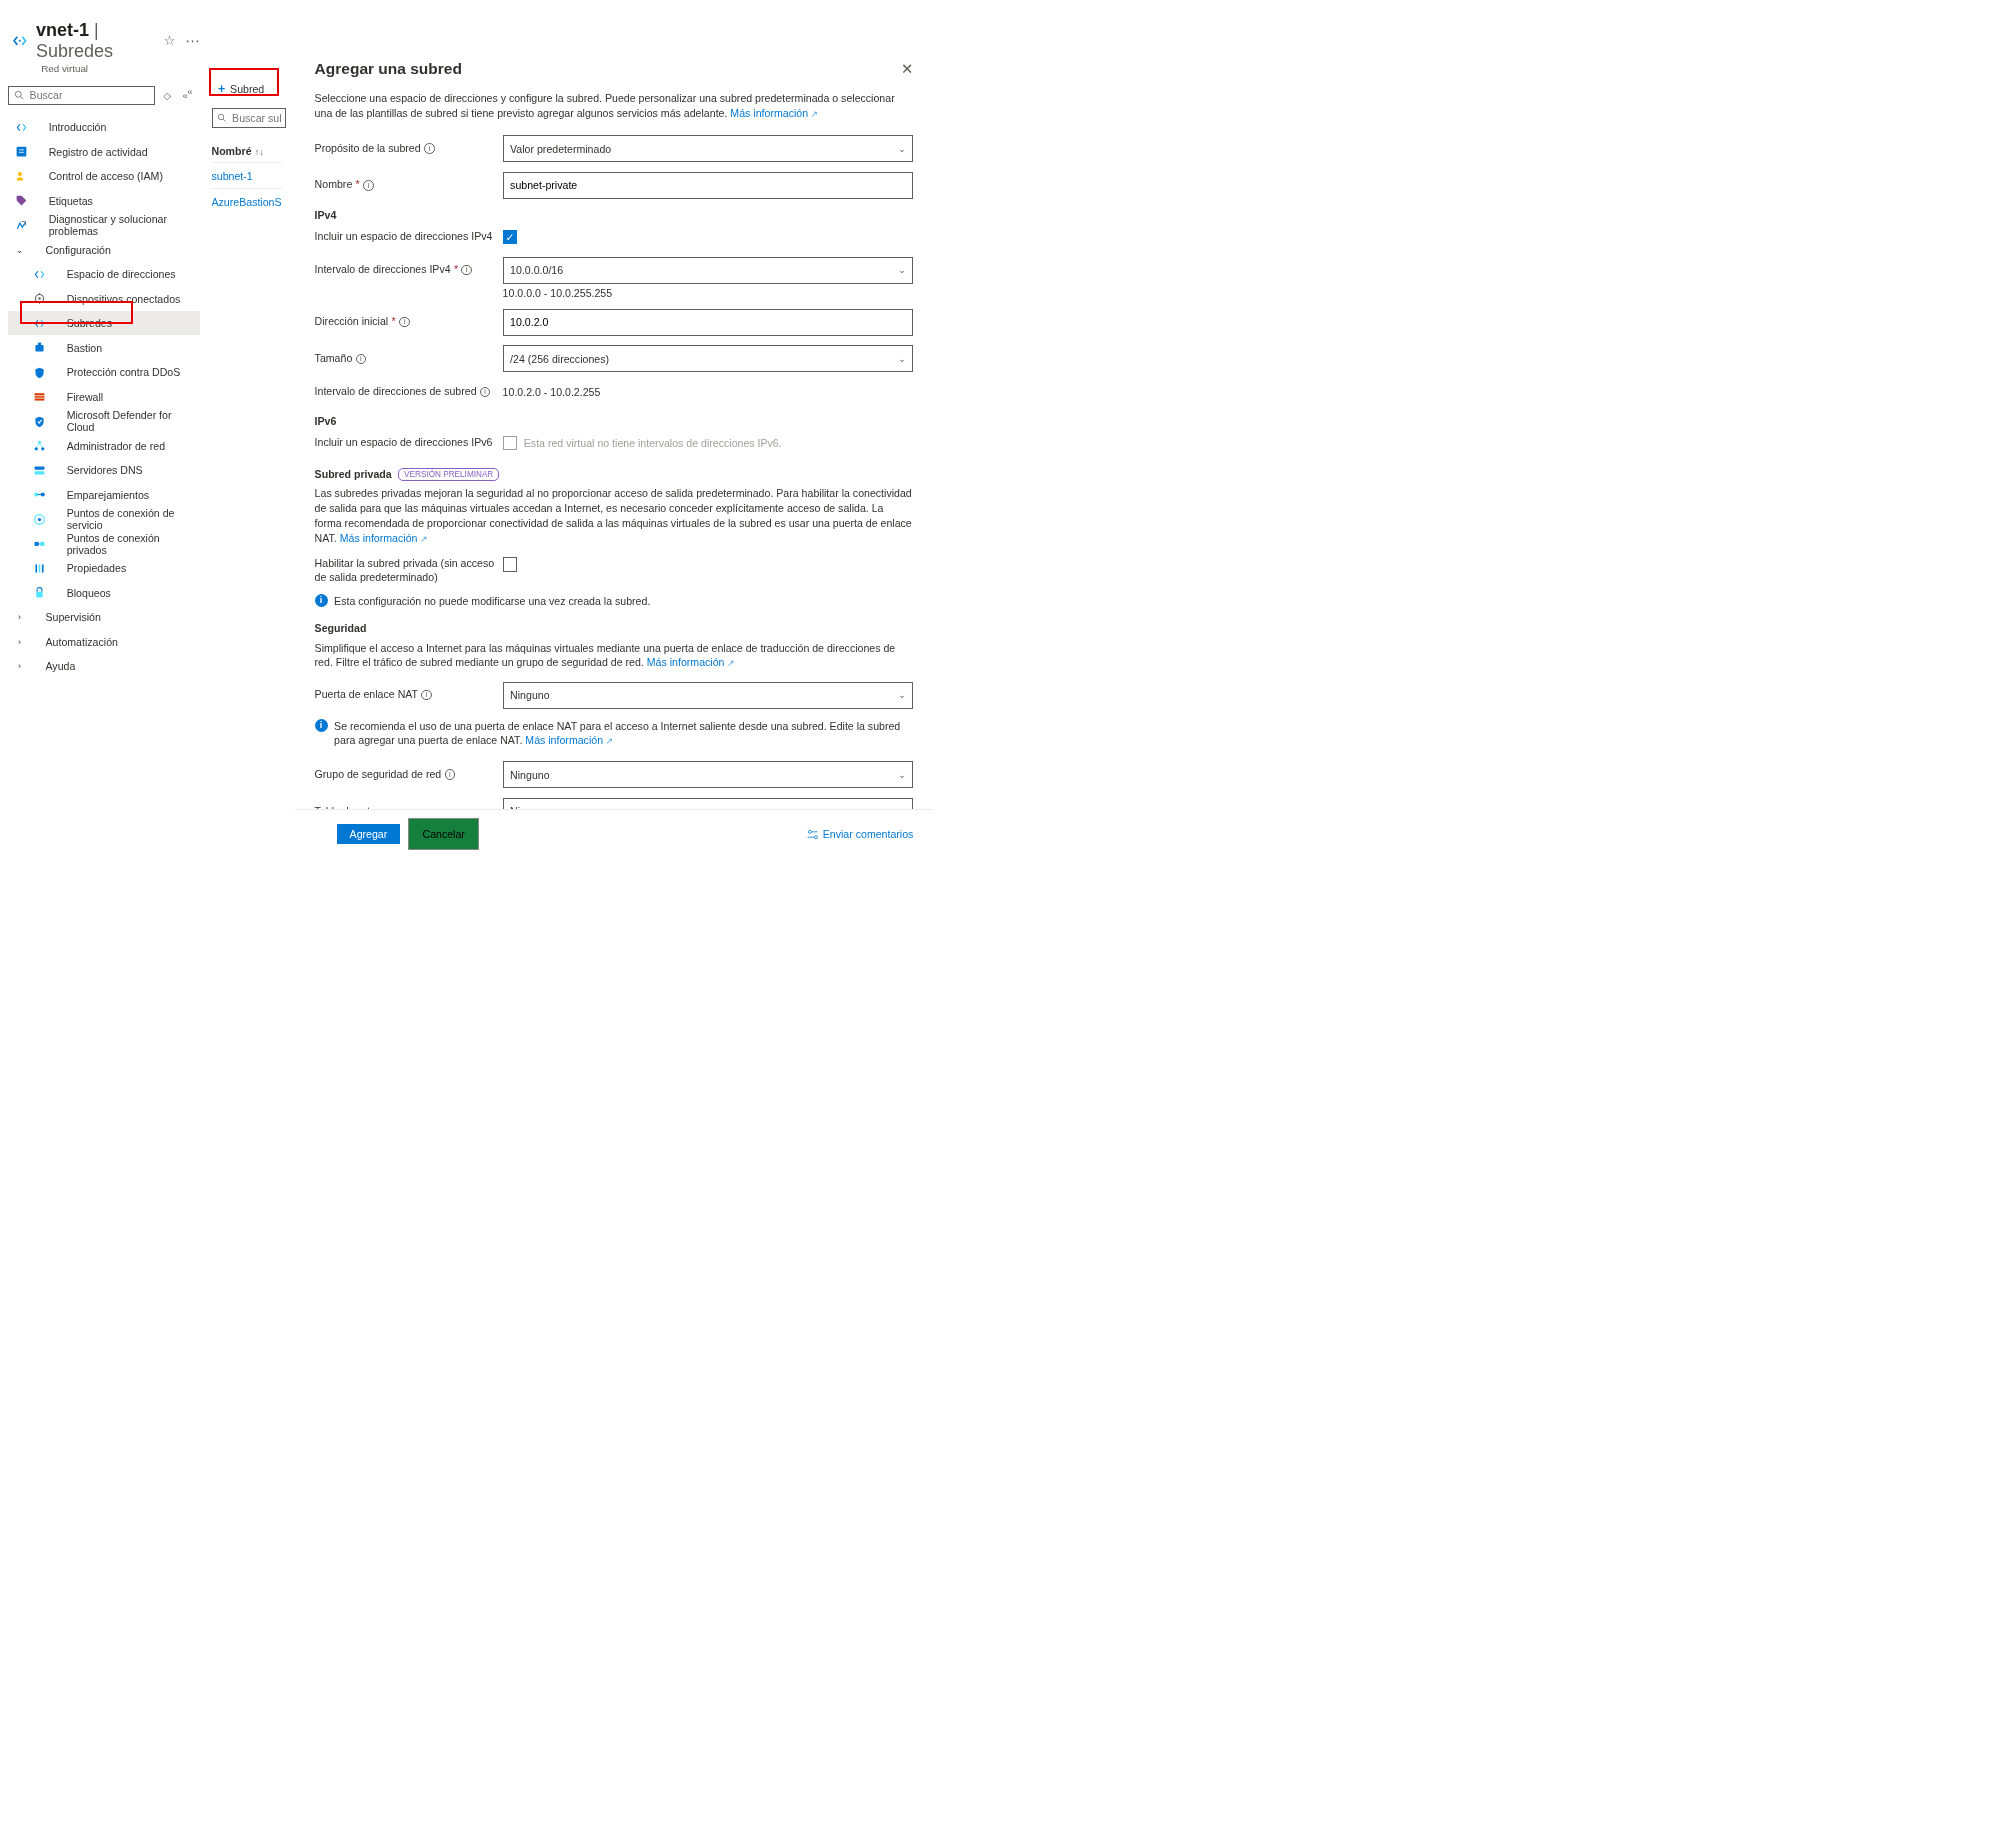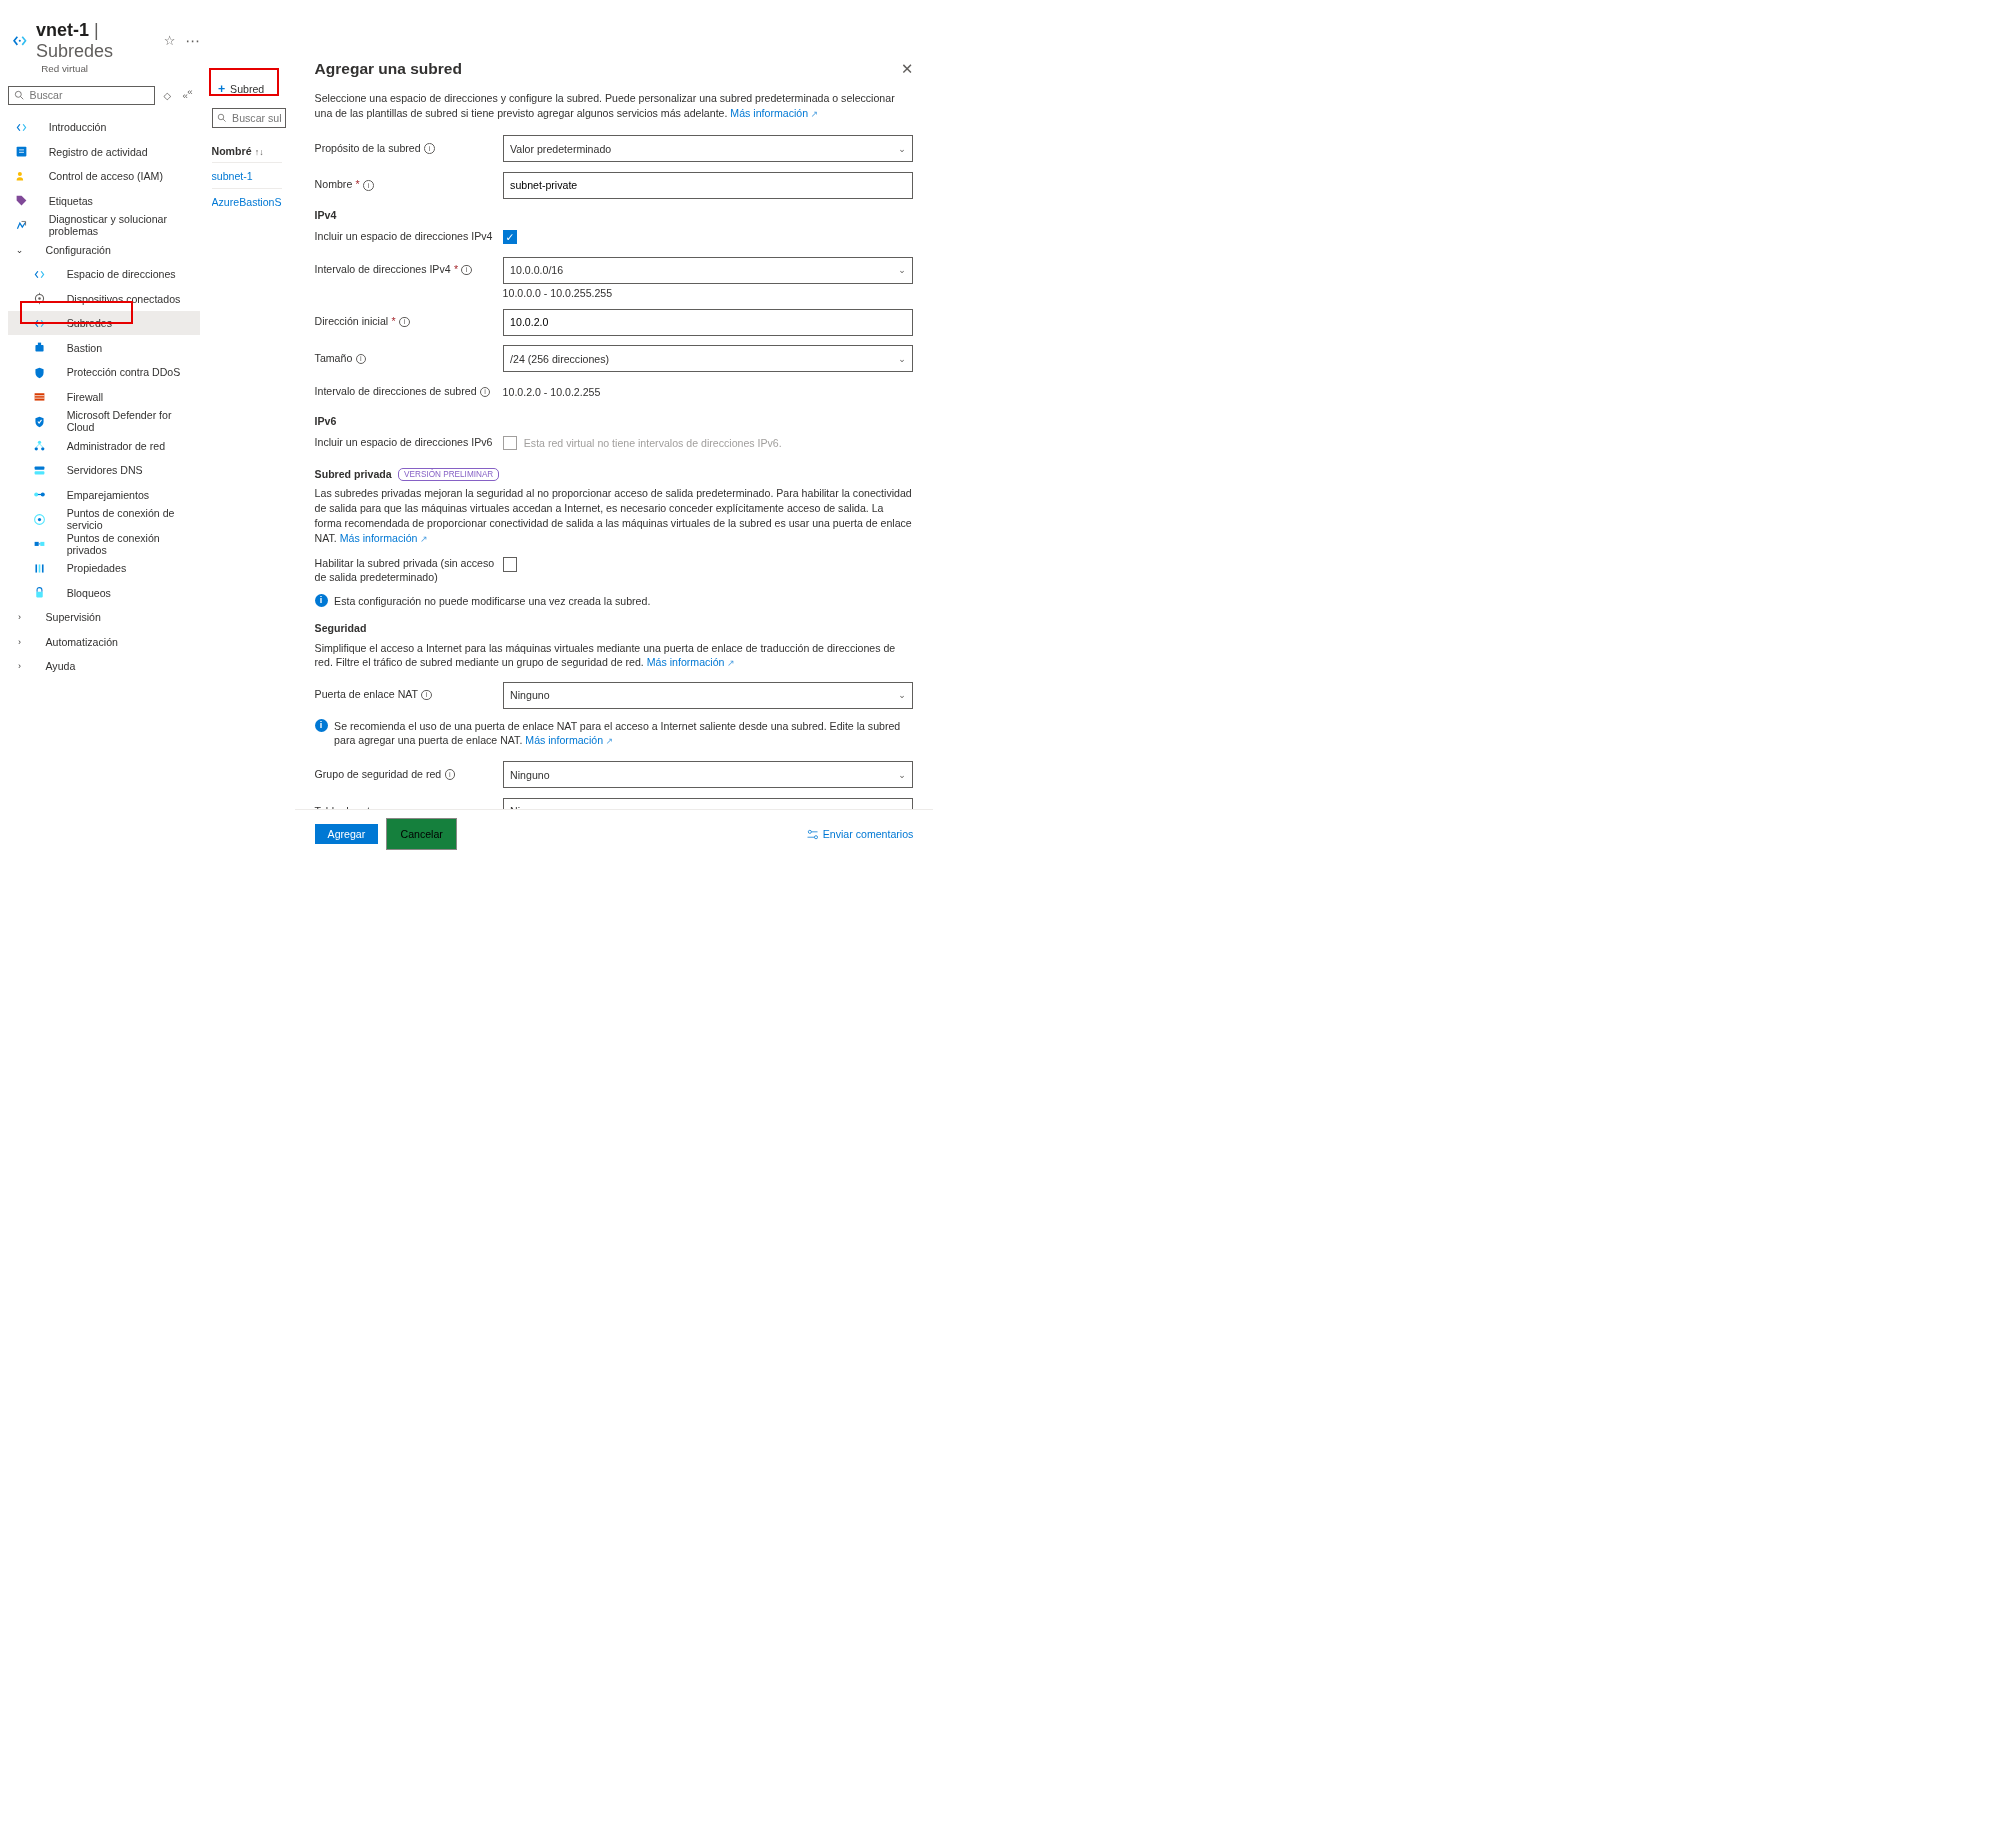--- a/index.html
+++ b/index.html
@@ -69,21 +69,21 @@
 .disabled-text { color: #a19f9d; font-size: 10.6px; margin-left: 6.5px; }
 
 .section-h { font-size: 12.3px; font-weight: 600; margin: 9.8px 0 6.5px 0; }
 .section-h.small { font-size: 10.6px; }
 .badge { font-size: 8.2px; color: #8661c5; border: 0.8px solid #8661c5; padding: 0.8px 4.9px; margin-left: 6.5px; border-radius: 5px; font-weight: 400; vertical-align: middle; }
 .section-desc { font-size: 10.6px; line-height: 1.4; color: #323130; margin-bottom: 11.5px; }
 .info-banner { display: flex; gap: 6.5px; font-size: 10.6px; color: #323130; margin: 8.2px 0 13px 0; align-items:flex-start; line-height:1.4;}
 .info-circle { width: 13px; height: 13px; background: #0078d4; border-radius: 50%; color: #fff; display: inline-flex; align-items: center; justify-content: center; font-size: 9px; font-weight: bold; flex-shrink:0;}
 
 .panel-footer { border-top: 0.8px solid #edebe9; padding: 8.2px 19.6px; display: flex; align-items: center; gap: 8.2px; }
-.btn-primary { background: #0078d4; color: #fff; border: none; padding: 4.1px 13px; font-size: 10.6px; cursor: pointer; }
+.btn-primary { background: #0078d4; color: #fff; border: none; padding: 4.1px 13px; font-size: 10.6px; cursor: pointer; margin-left: 22px; }
 .btn-secondary { background: #15803d; border: 0.8px solid #8a8886; padding: 9px 13px; font-size: 10.6px; cursor: pointer; }
 .feedback { margin-left: auto; display: flex; align-items: center; gap: 4.9px; color: #0078d4; font-size: 10.6px; cursor: pointer; }
 svg { display:block; }
 </style>
 </head>
 <body>
 
 <div class="root">
 
   <div class="left-col">

